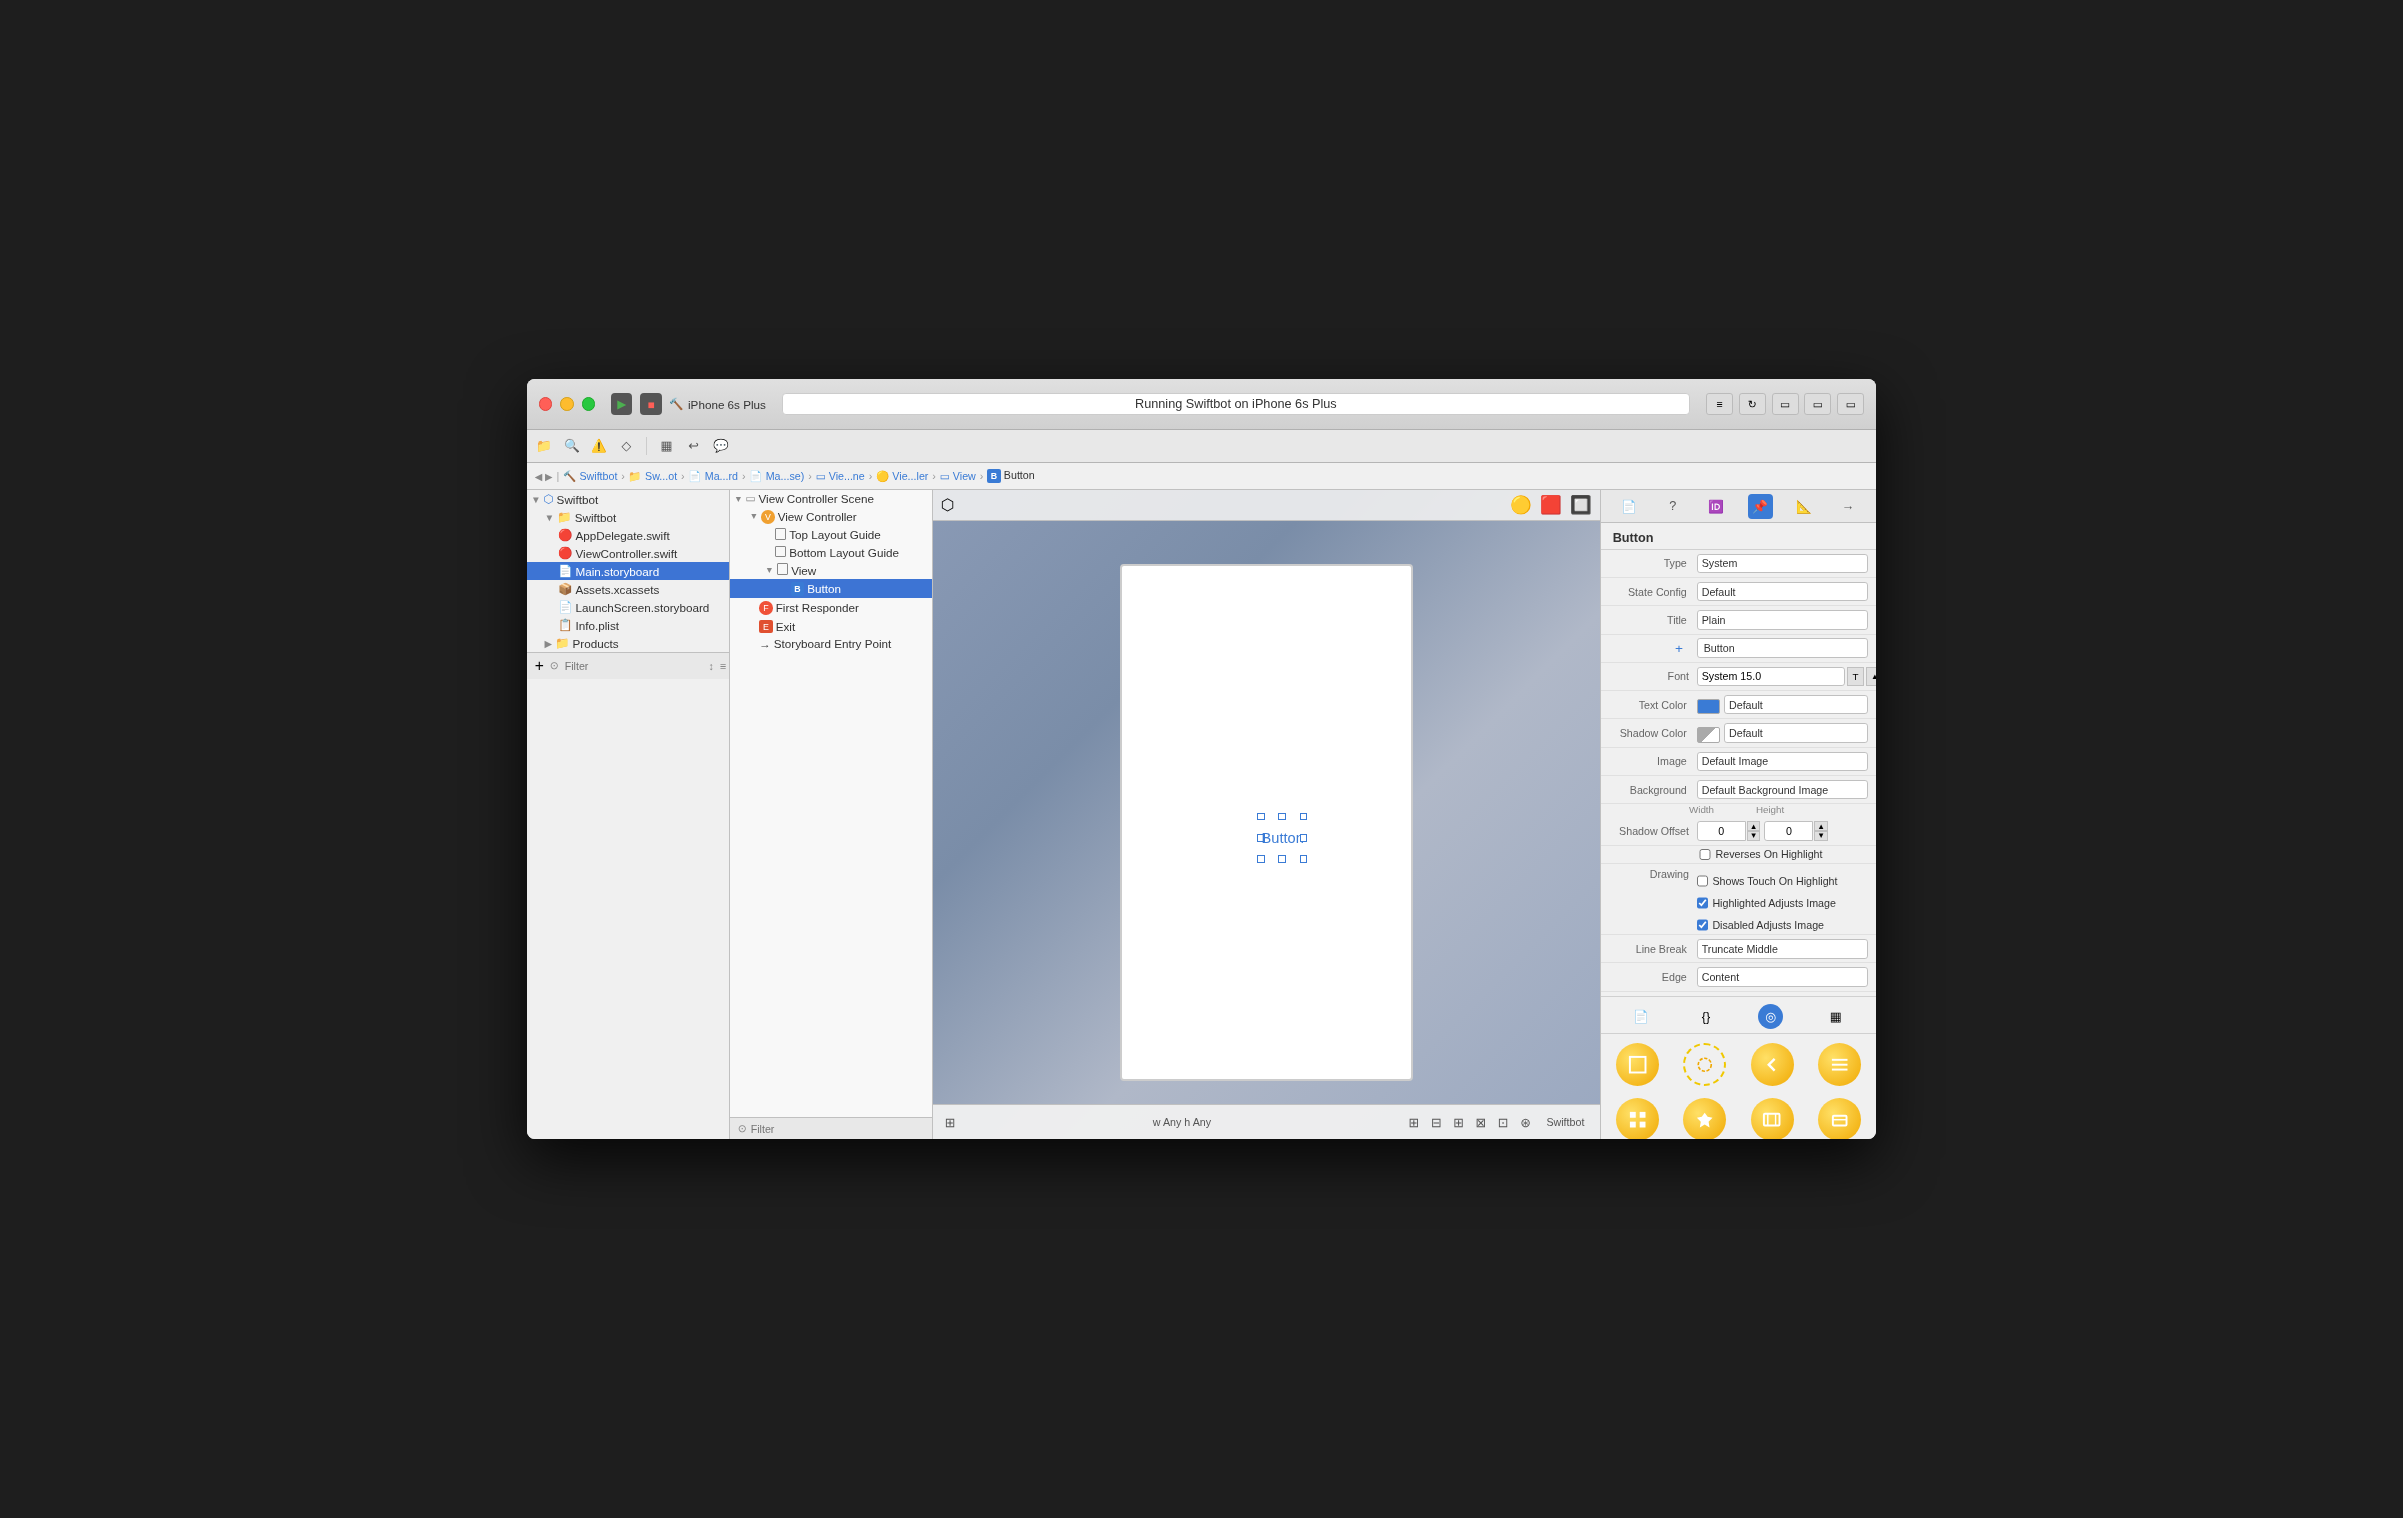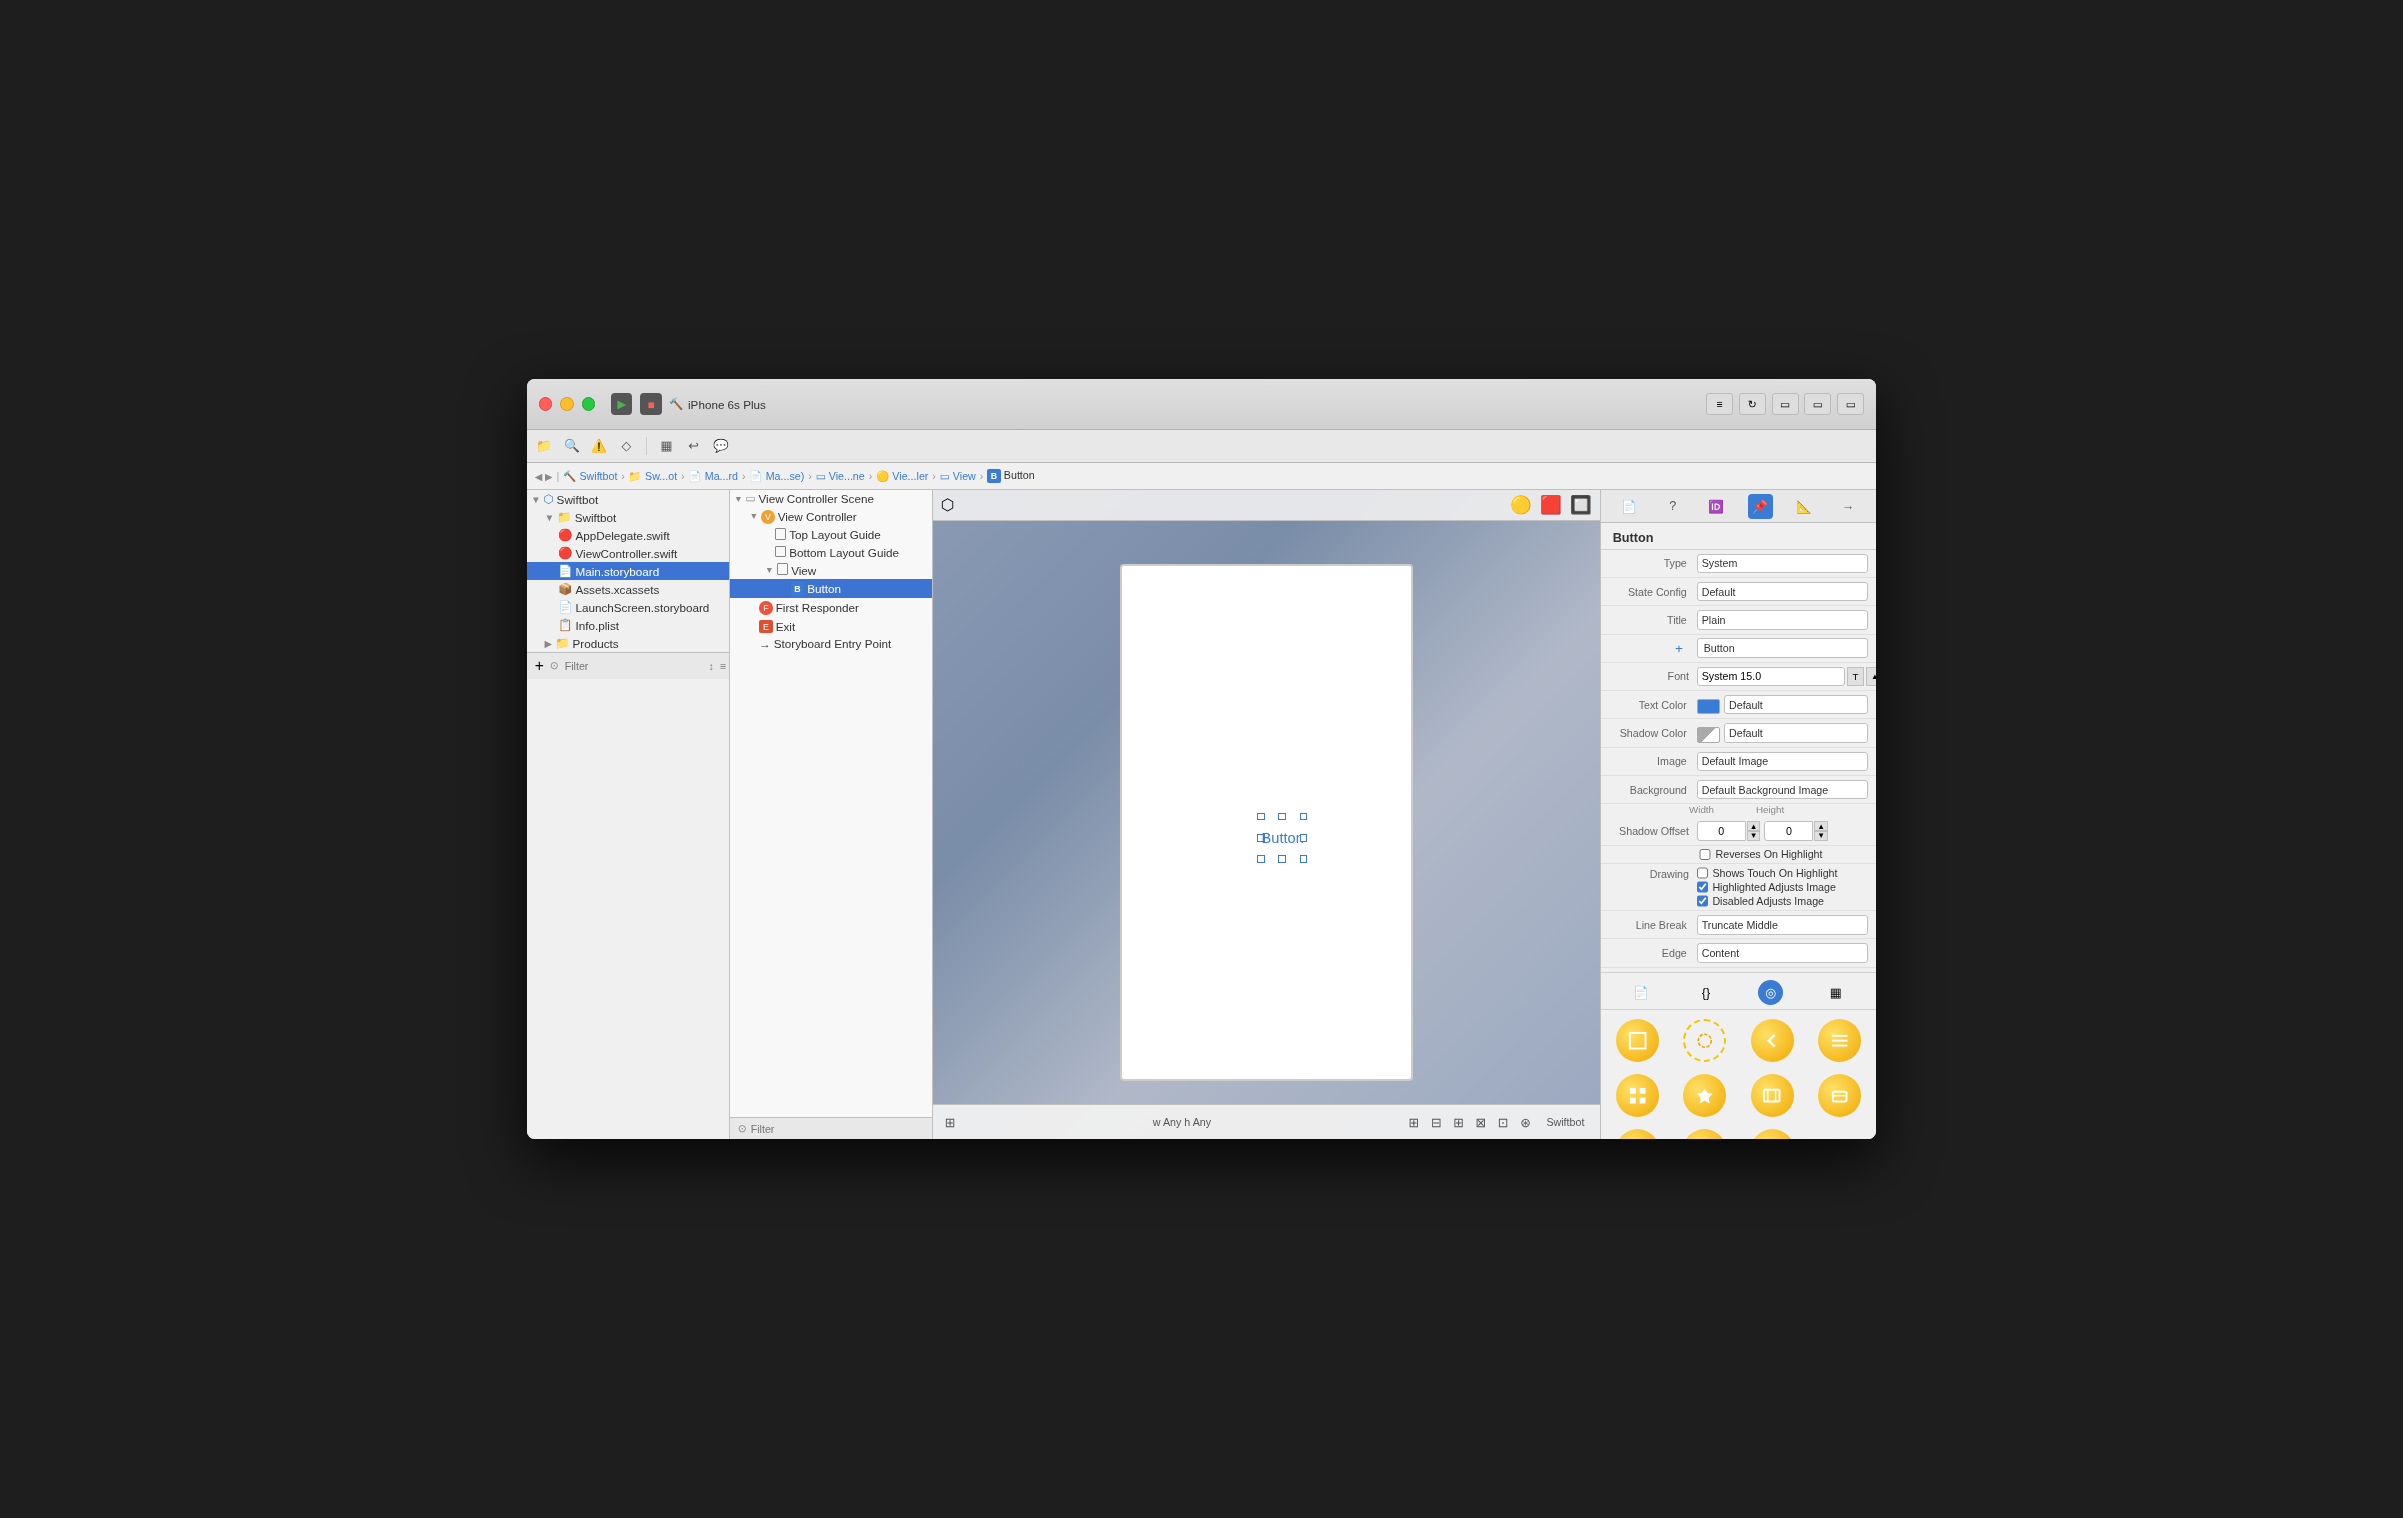--- a/index.html
+++ b/index.html
@@ -329,21 +329,21 @@
     .shadow-offset-inputs { flex: 1; display: flex; gap: 3.9px; }
     .shadow-num { display: flex; align-items: center; gap: 1px; }
     .shadow-input { width: 49px; height: 19.5px; font-size: 10.7px; background: white; border: 1px solid #c0c0c0; border-radius: 2.9px 0 0 2.9px; padding: 1px 3.9px; text-align: center; }
     .shadow-stepper { display: flex; flex-direction: column; }
     .shadow-stepper-btn { width: 13.7px; height: 9.8px; background: #e0e0e0; border: 1px solid #c0c0c0; font-size: 7.8px; display: flex; align-items: center; justify-content: center; cursor: pointer; }
     .wh-labels { display: flex; gap: 3.9px; padding-left: 88px; font-size: 9.8px; color: #888; padding-bottom: 2px; }
     .wh-label { width: 63px; text-align: left; }
     .drawing-row { display: flex; align-items: flex-start; padding: 2.9px 7.8px; border-bottom: 1px solid #e0e0e0; }
     .drawing-label { width: 88px; font-size: 10.7px; color: #666; text-align: right; padding-right: 7.8px; flex-shrink: 0; padding-top: 1px; }
     .drawing-checks { display: flex; flex-direction: column; gap: 2px; }
-    .drawing-check { display: flex; align-items: center; gap: 3.9px; font-size: 10.7px; color: #333; }
+    .drawing-check { display: flex; align-items: center; gap: 3.9px; font-size: 10.7px; color: #333; margin-top: 8px; }
     .obj-lib-grid {
       display: grid;
       grid-template-columns: repeat(4, 1fr);
       gap: 2px;
       padding: 3.9px;
     }
     .obj-lib-item {
       display: flex;
       align-items: center;
       justify-content: center;
@@ -389,20 +389,23 @@
     </div>
     <div class="titlebar-play">
       <span style="color:#4caf50; font-size:11.7px;">▶</span>
     </div>
     <div class="titlebar-stop">
       <span style="color:#ff5f57; font-size:11.7px;">■</span>
     </div>
     <div class="titlebar-device">
       <span>🔨</span>
       <span>iPhone 6s Plus</span>
+    </div>
+    <div class="titlebar-status">
+      <span>Running Swiftbot on iPhone 6s Plus</span>
     </div>
     <div class="titlebar-right">
       <div class="titlebar-btn">≡</div>
       <div class="titlebar-btn">↻</div>
       <div class="titlebar-btn">▭</div>
       <div class="titlebar-btn">▭</div>
       <div class="titlebar-btn">▭</div>
     </div>
   </div>
 

